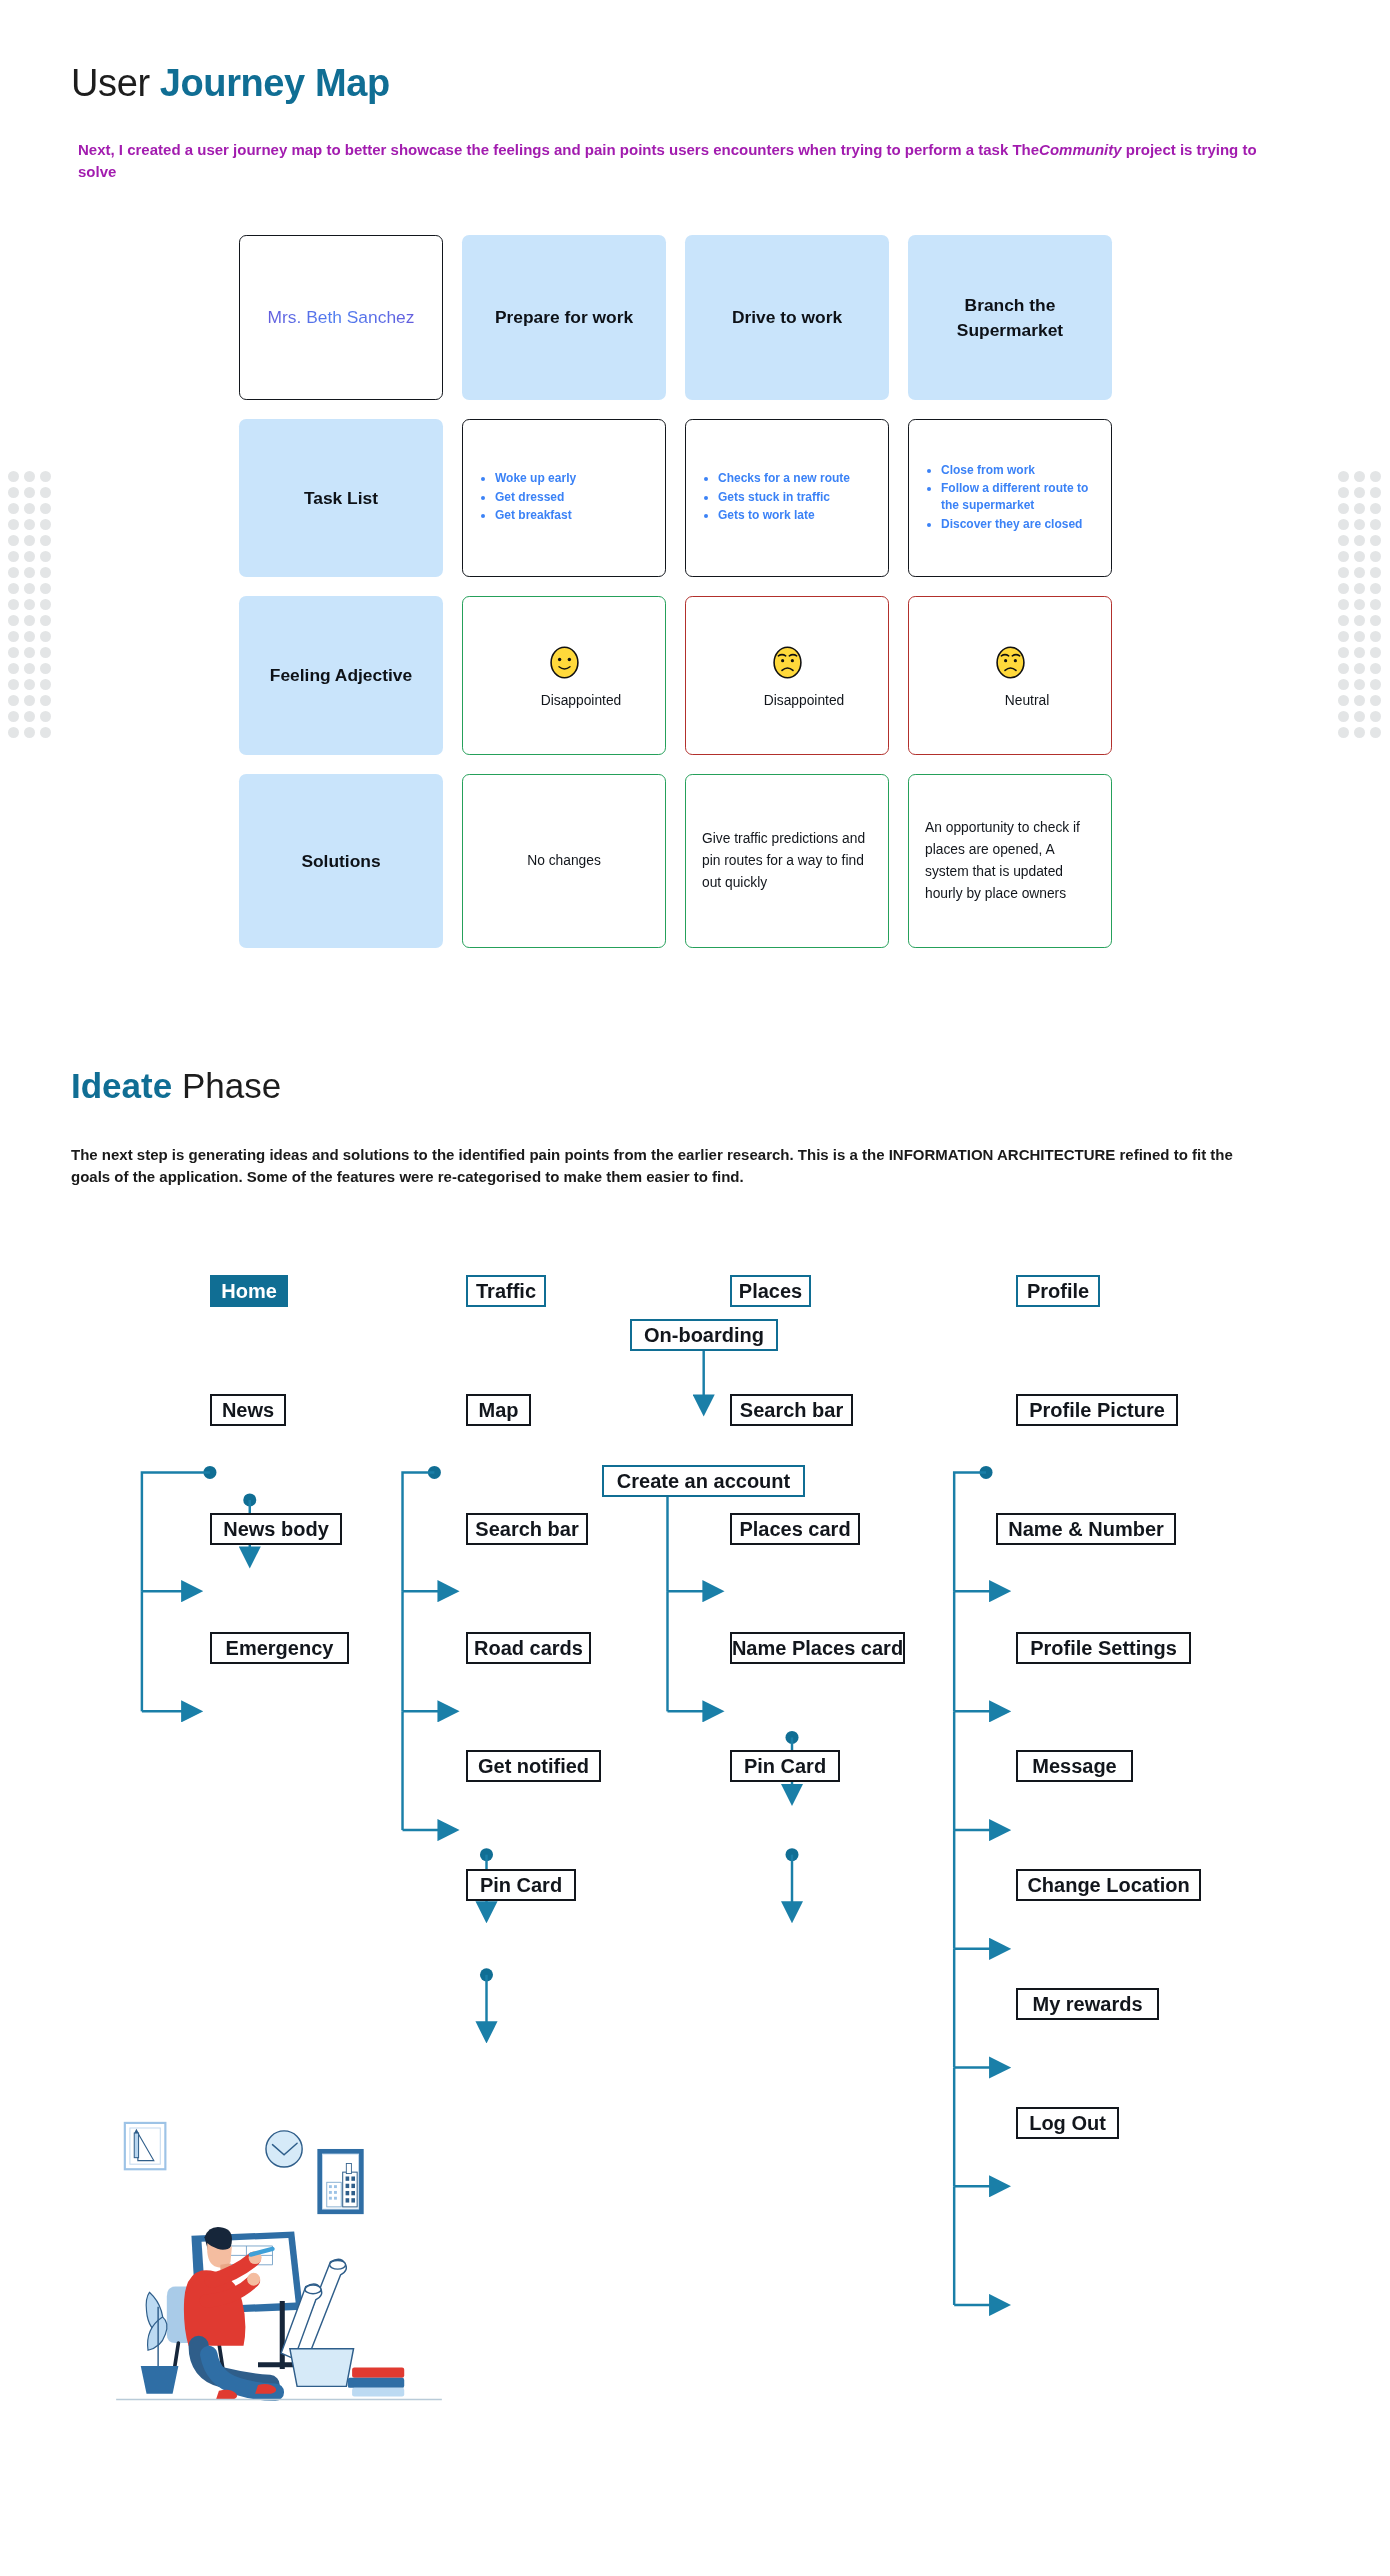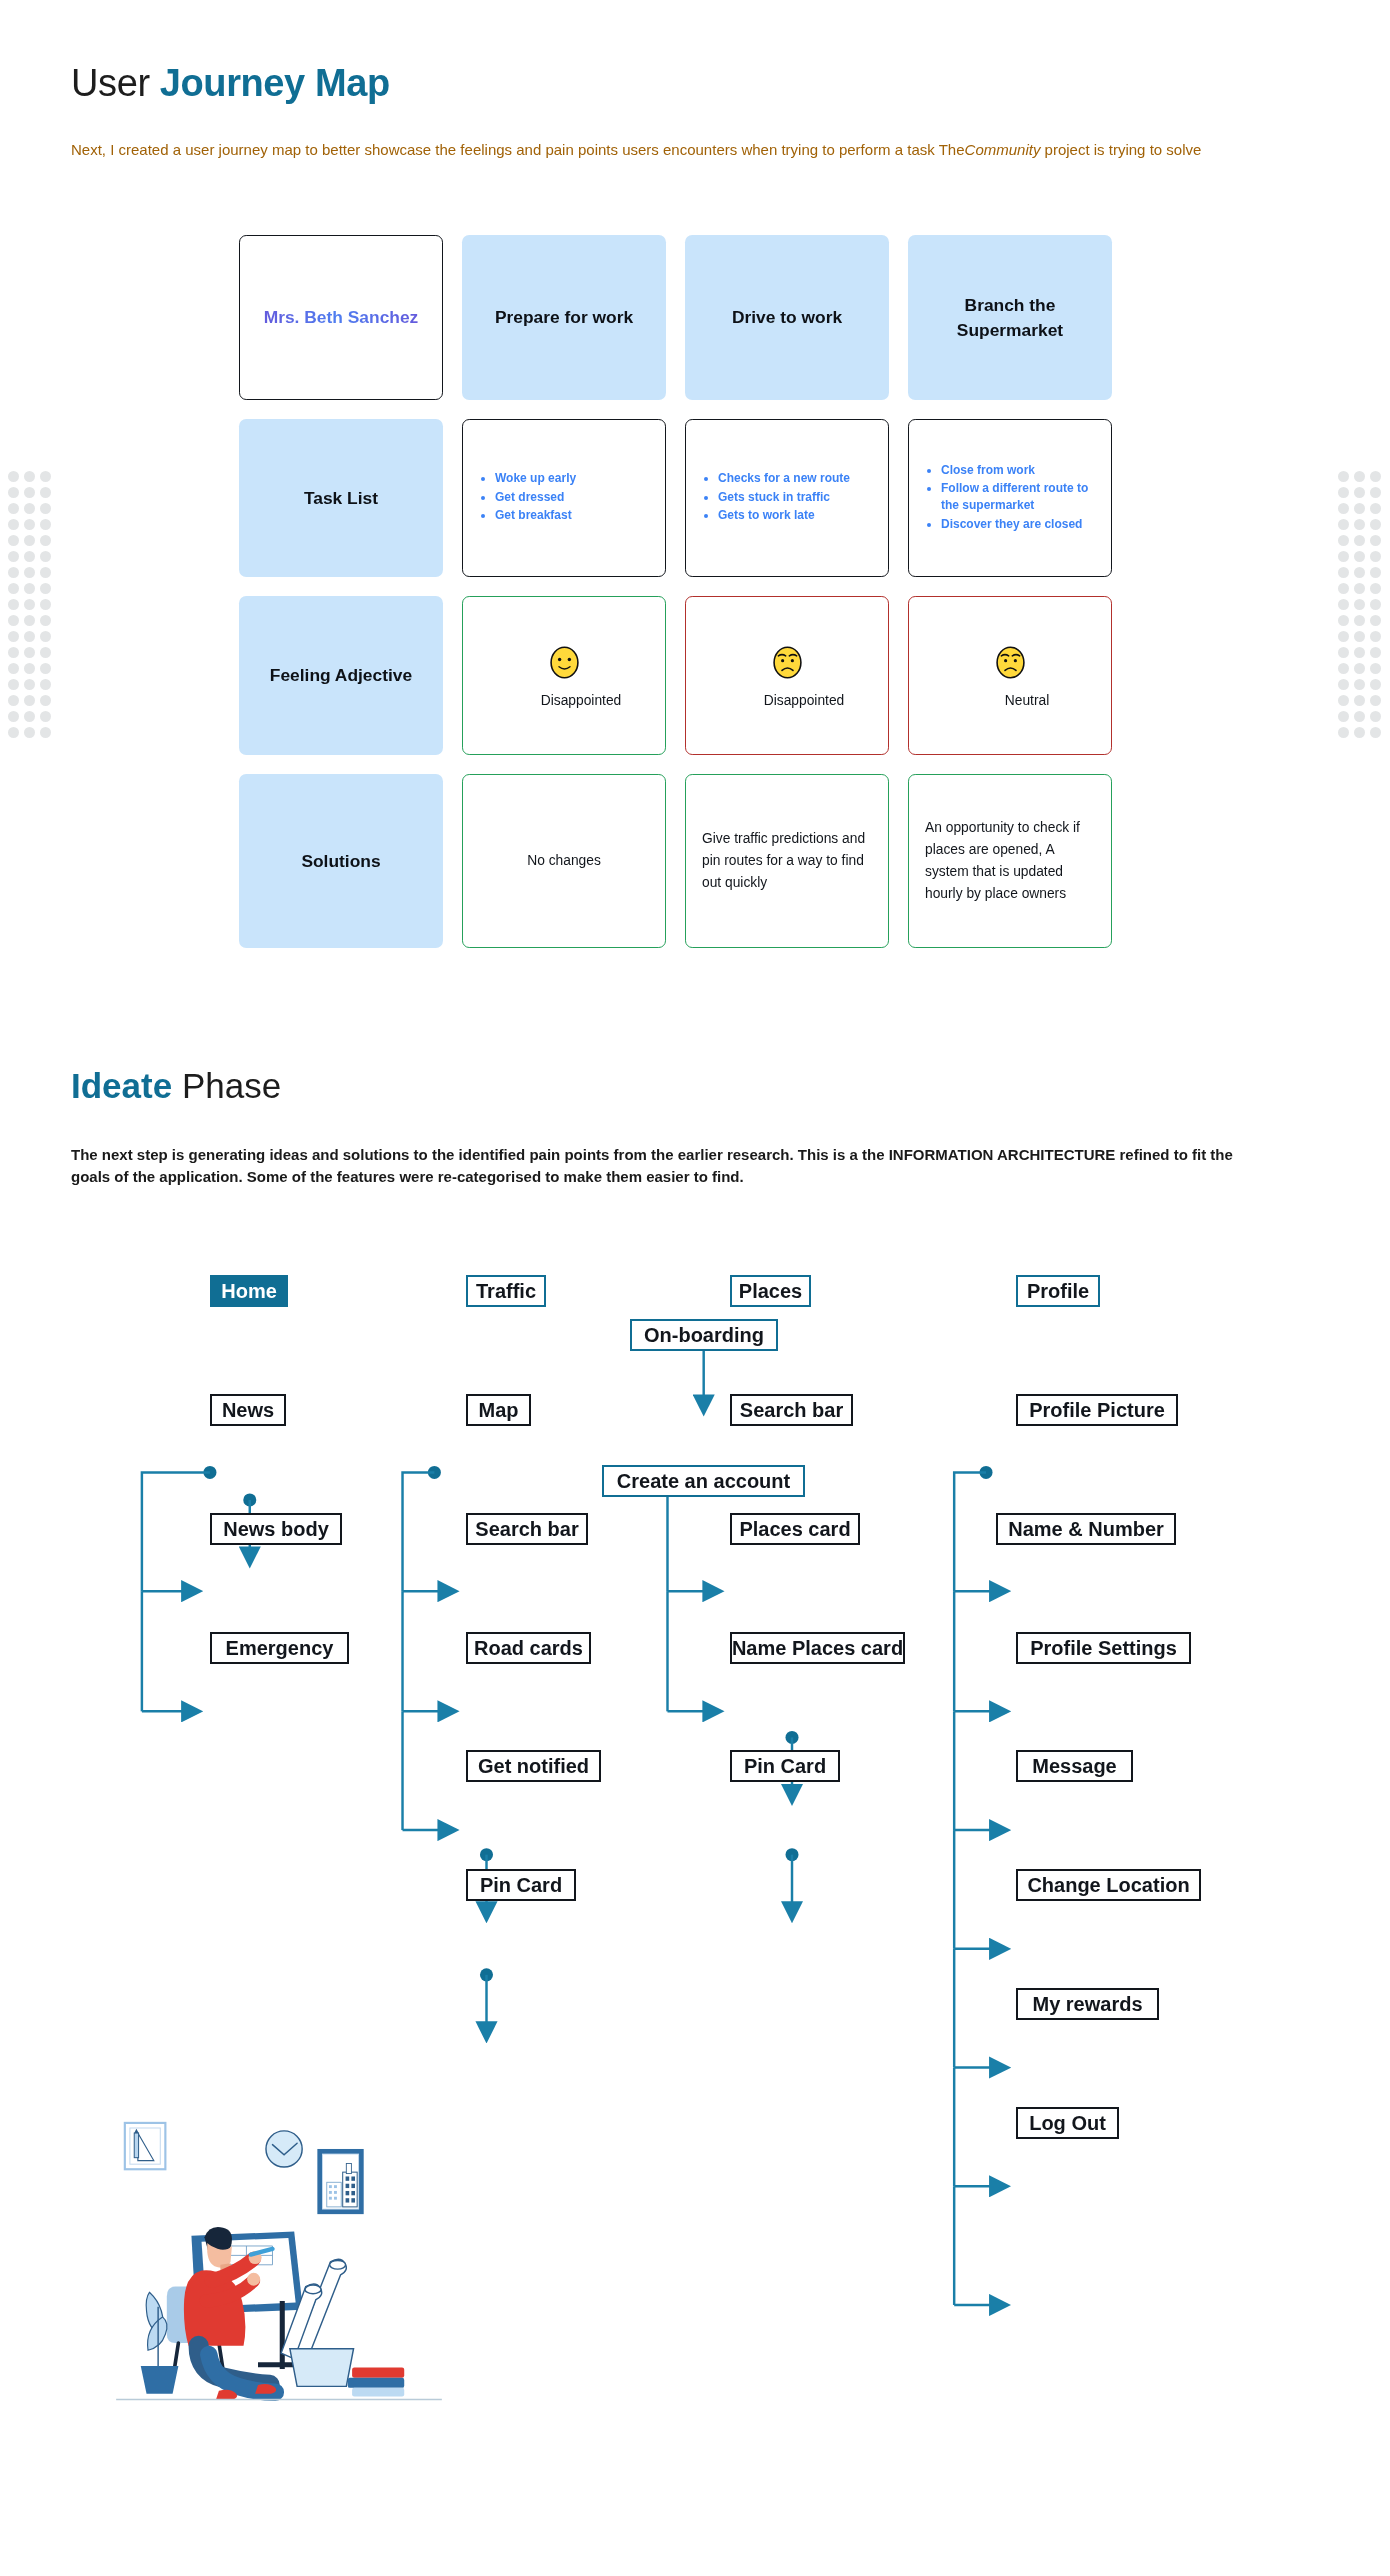--- a/index.html
+++ b/index.html
@@ -24,40 +24,40 @@
   .page { position: relative; width: 1390px; }
 
   .h-jm {
     position: absolute; left: 71px; top: 62px;
     font-size: 38px; font-weight: 400; color: #1d1d1d; letter-spacing: -0.4px;
     white-space: nowrap;
   }
   .h-jm .accent { color: #106e94; font-weight: 700; }
 
   .p-jm {
-    position: absolute; left: 71px; top: 139px; width: 1216px;
-    font-size: 15px; font-weight: 400; color: #a16207; line-height: 1.45;
+    position: absolute; left: 78px; top: 139px; width: 1216px;
+    font-size: 15px; font-weight: 700; color: #a21caf; line-height: 1.45;
   }
   .p-jm em { font-style: italic; }
 
   
   .jm-grid { position: absolute; left: 239px; top: 235px; }
   .jm-row { display: flex; gap: 19px; margin-bottom: 19px; }
   .jm-cell {
     width: 204px; border-radius: 7.2px; position: relative;
     display: flex; flex-direction: column; justify-content: center; align-items: center;
   }
   .jm-row.r0 .jm-cell { height: 165px; }
   .jm-row.r1 .jm-cell { height: 158px; }
   .jm-row.r2 .jm-cell { height: 159px; }
   .jm-row.r3 .jm-cell { height: 174px; }
 
   .jm-persona {
     background: #ffffff; border: 1.8px solid #12161c;
-    font-size: 17.4px; font-weight: 700; line-height: 1.45;
+    font-size: 17.4px; font-weight: 400; line-height: 1.45;
     background-image: linear-gradient(92deg, #6b4fd6 0%, #4f7ef0 48%, #6b4fd6 100%);
     -webkit-background-clip: text; background-clip: text; color: transparent;
   }
   .jm-head {
     background: #c9e4fb; color: #0d1117;
     font-size: 17.4px; font-weight: 700; text-align: center; line-height: 1.4;
     padding: 0 16px;
   }
   .jm-label {
     background: #c9e4fb; color: #0d1117;

